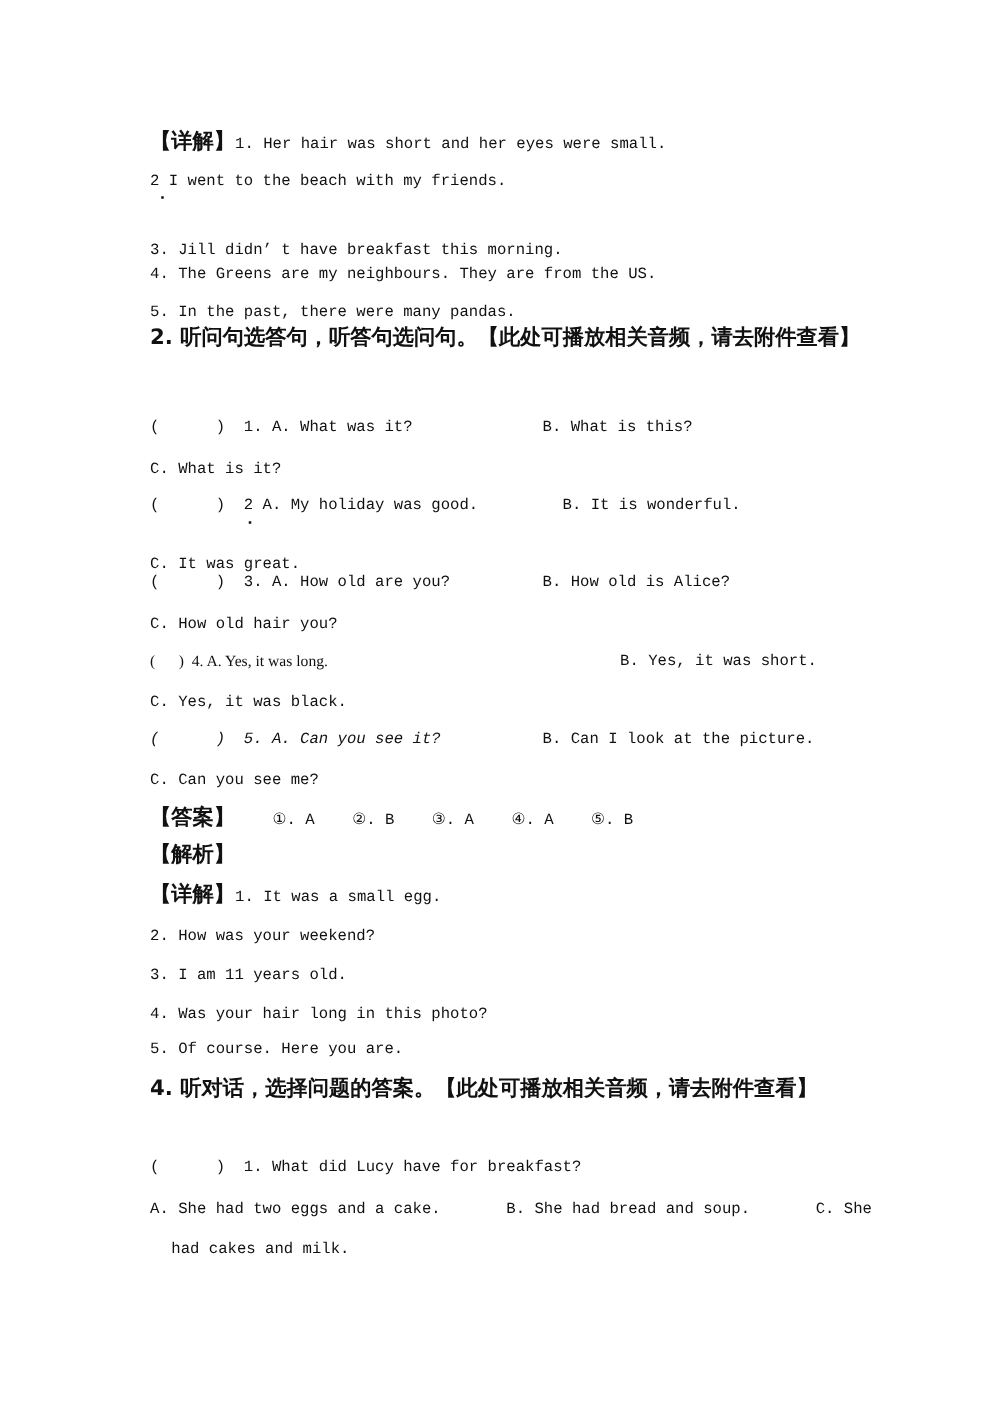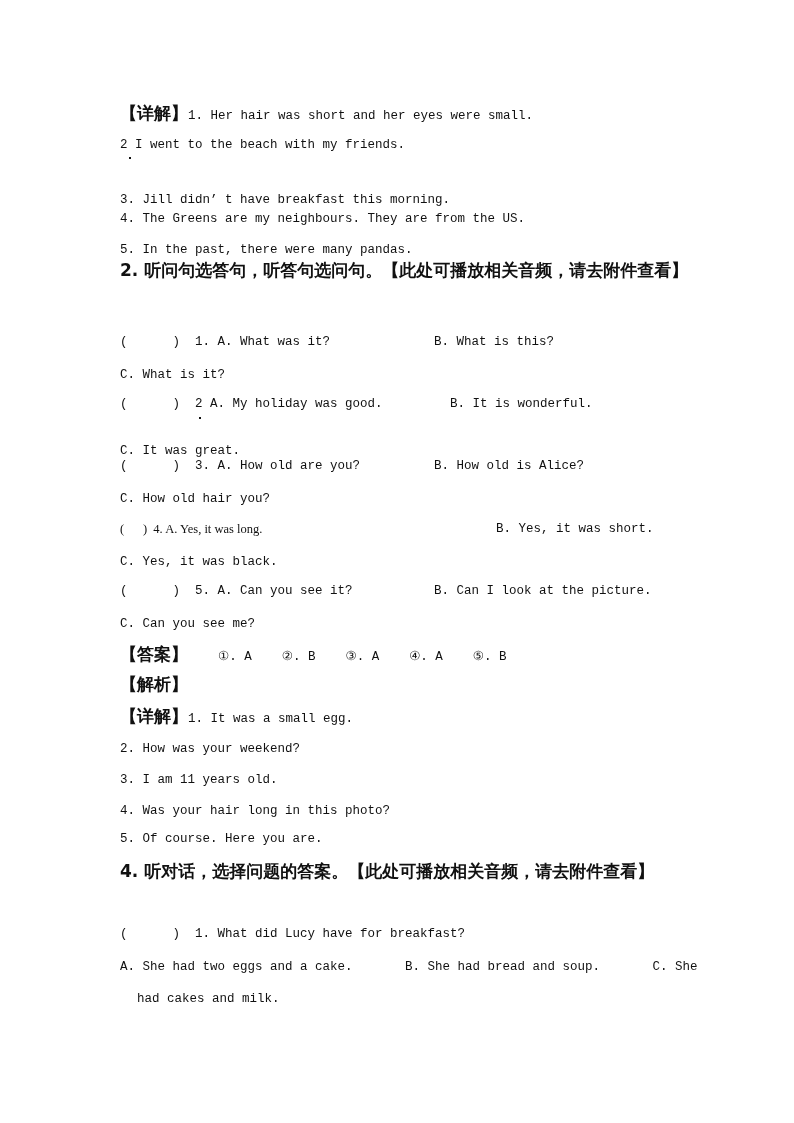--- a/index.html
+++ b/index.html
@@ -33,21 +33,21 @@
   <div class="line" style="top:443px;">C. It was great.</div>
 
   <div class="line" style="top:458px;">(      )  3. A. How old are you?</div>
   <div class="b" style="left:434px; top:458px;">B. How old is Alice?</div>
   <div class="line" style="top:491px;">C. How old hair you?</div>
 
   <div class="line" style="top:521px;font-family:Liberation Serif, serif;">(      )  4. A. Yes, it was long.</div>
   <div class="b" style="left:448px; top:521px;margin-left:48px;">B. Yes, it was short.</div>
   <div class="line" style="top:554px;">C. Yes, it was black.</div>
 
-  <div class="line" style="top:583px;">(      )  5. A. Can you see it?</div>
+  <div class="line" style="top:583px;font-style:italic;">(      )  5. A. Can you see it?</div>
   <div class="b" style="left:434px; top:583px;">B. Can I look at the picture.</div>
   <div class="line" style="top:616px;">C. Can you see me?</div>
 
   <div class="line" style="top:646px;"><span class="cjk">【答案】</span>    <span>①. A    ②. B    ③. A    ④. A    ⑤. B</span></div>
   <div class="line cjk" style="top:676px;">【解析】</div>
 
   <div class="line" style="top:708px;"><span class="cjk">【详解】</span><span>1. It was a small egg.</span></div>
   <div class="line" style="top:741px;">2. How was your weekend?</div>
   <div class="line" style="top:772px;">3. I am 11 years old.</div>
   <div class="line" style="top:803px;text-align:right;">4. Was your hair long in this photo?</div>

